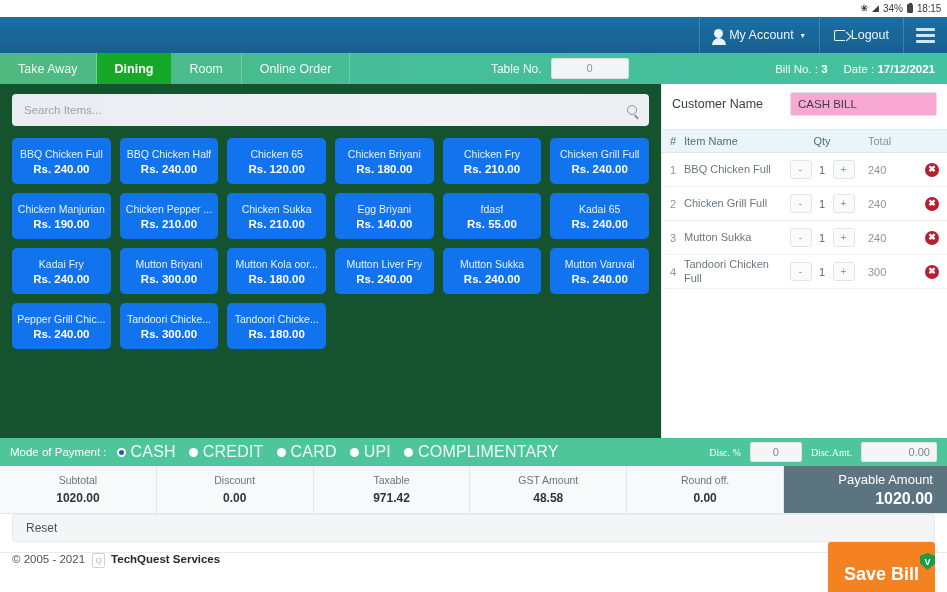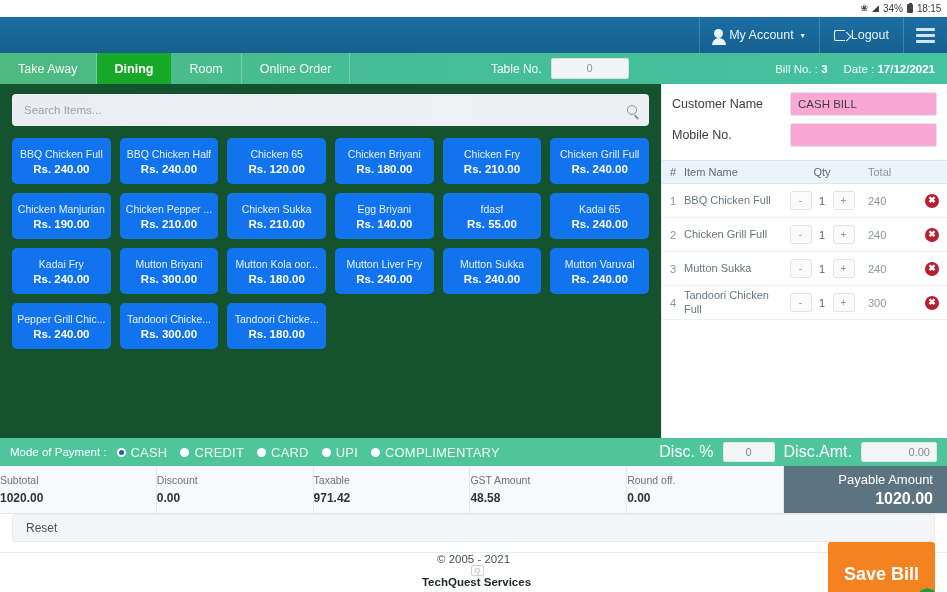--- a/index.html
+++ b/index.html
@@ -142,40 +142,40 @@
   }
 
   
   .paybar {
     height:28px; background:#4ec59b;
     display:flex; align-items:center; color:#ffffff; font-size:11.5px;
     padding: 0 10px;
   }
   .pay-lbl { margin-right:10px; }
   .radios { display:flex; align-items:center; gap:13px; }
-  .radio { display:flex; align-items:center; gap:5px; font-size:13px; color:#f1fcf7; letter-spacing:0.2px;}
+  .radio { display:flex; align-items:center; gap:5px; font-size:16px; color:#f1fcf7; letter-spacing:0.2px;}
   .dot { width:9px; height:9px; border-radius:50%; background:#ffffff; display:inline-block; position:relative; }
   .radio.sel .dot { background:#ffffff; }
   .radio.sel .dot:after {
     content:""; position:absolute; left:2px; top:2px; width:5px; height:5px;
     border-radius:50%; background:#1f5fa8;
   }
   .pay-right { margin-left:auto; display:flex; align-items:center; gap:9px; }
-  .disc-lbl { font-size:16px; color:#ffffff; }
+  .disc-lbl { font-size:10px; color:#ffffff;font-family:Liberation Serif, serif; }
   .disc-inp {
     width:52px; height:20px; background:#f3f5f6; border:1px solid #e2e6e8;
     border-radius:2px; font-size:11px; color:#7f888e;
     display:flex; align-items:center; justify-content:center;
   }
   .disc-inp.amt { width:76px; justify-content:flex-end; padding-right:6px; }
 
   
   .totals { display:flex; height:48px; background:#f7f9fa; border-bottom:1px solid #e3e8ea; }
   .tcell {
-    flex:1; display:flex; flex-direction:column; justify-content:center; gap:5px;
+    flex:1; display:flex; flex-direction:column; align-items:center; justify-content:center; gap:5px;
     border-right:1px solid #e3e8ea;
   }
   .tcell .t-lbl { font-size:10.5px; color:#6b7479; }
   .tcell .t-val { font-size:12px; font-weight:700; color:#2f3538; }
   .tcell.payable {
     background:#5b7480; color:#ffffff; flex:0 0 163px;
     align-items:flex-end; padding-right:14px; gap:3px; border-right:none;
   }
   .tcell.payable .t-lbl { font-size:13px; color:#ffffff; }
   .tcell.payable .t-val { font-size:16px; font-weight:700; color:#ffffff; }
@@ -188,22 +188,22 @@
   .reset-btn {
     background:#f4f5f6; border:1px solid #e8eaec; border-radius:3px;
     font-size:12px; color:#4b5156; padding:6px 13px;
   }
   .save-btn {
     margin-left:auto; background:#f58220; border-radius:3px;
     font-size:18px; font-weight:700; color:#ffffff; padding:22px 16px;
   }
   
   .footer {
-    height:34px; background:#ffffff; display:flex; align-items:center;
-    padding: 0 12px; font-size:11.5px; color:#3f464a;flex-direction:column;
+    height:34px; background:#ffffff; display:flex; align-items:flex-start;
+    padding: 0 12px; font-size:11.5px; color:#3f464a;
   }
   .footer .copy { color:#4a5156; }
   .footer .brand { font-weight:700; color:#23292d; margin-left:6px; }
   .fav-box { width:13px; height:15px; border:1px solid #ccd2d6; border-radius:2px;
              display:inline-flex; align-items:center; justify-content:center;
              font-size:8px; color:#aab1b6; margin-left:7px; }
   .v-logo { margin-left:auto; width:15px; height:17px; position:relative; }
   .v-logo .shield {
     width:15px; height:17px; background:#1a9c4b;
     clip-path: polygon(50% 0, 100% 16%, 100% 62%, 50% 100%, 0 62%, 0 16%);
@@ -357,24 +357,20 @@
             <div class="pr">Rs. 180.00</div>
           </div>
         </div>
     </div>
 
     <div class="right">
       <div class="cust-rows">
         <div class="cust-row">
           <div class="cust-lbl">Customer Name</div>
           <div class="cust-inp">CASH BILL</div>
-        </div>
-        <div class="cust-row">
-          <div class="cust-lbl">Mobile No.</div>
-          <div class="cust-inp"></div>
         </div>
       </div>
 
       <div class="ord-head">
         <div class="c-idx">#</div>
         <div class="c-name">Item Name</div>
         <div class="c-qty">Qty</div>
         <div class="c-tot">Total</div>
         <div class="c-del"></div>
       </div>

